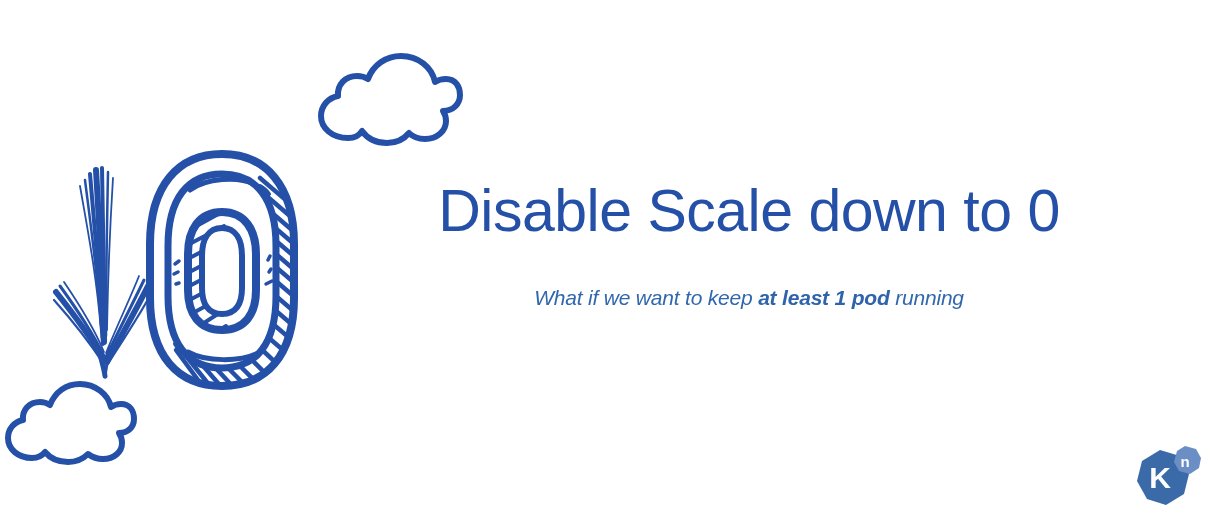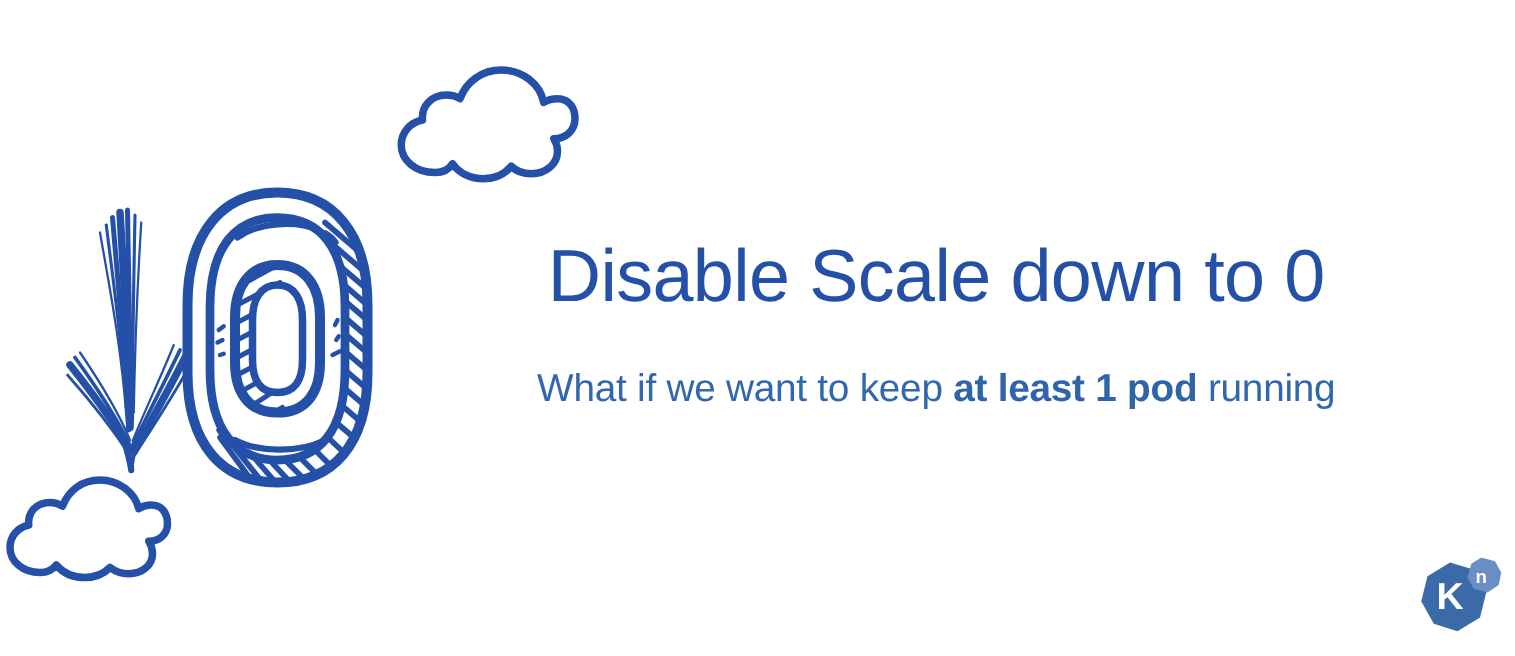--- a/index.html
+++ b/index.html
@@ -30,38 +30,39 @@
 
   
   #text-block {
     position: absolute;
     left: 388px;
     top: 178px;
     width: 722px;
     text-align: center;
   }
   #page-title {
-    margin: 12px;
+    margin: 2px;
     font-family: "Liberation Sans", sans-serif;
     font-size: 59px;
     font-weight: 300;
     line-height: 1.08;
     letter-spacing: -0.5px;
     color: #2550a8;
     white-space: nowrap;
   }
   #subtitle {
-    margin: 4px;
+    margin: 16px;
     padding-top: 22px;
     font-family: "Liberation Sans", sans-serif;
-    font-size: 31px;
+    font-size: 21px;
     font-weight: 400;
     line-height: 1.5;
     letter-spacing: -0.2px;
     color: #3167ae;
+    font-style: italic;
   }
   #subtitle .em {
     font-weight: 700;
     color: #2f64ab;
   }
 
   
   #logo {
     position: absolute;
     left: 1132px;

